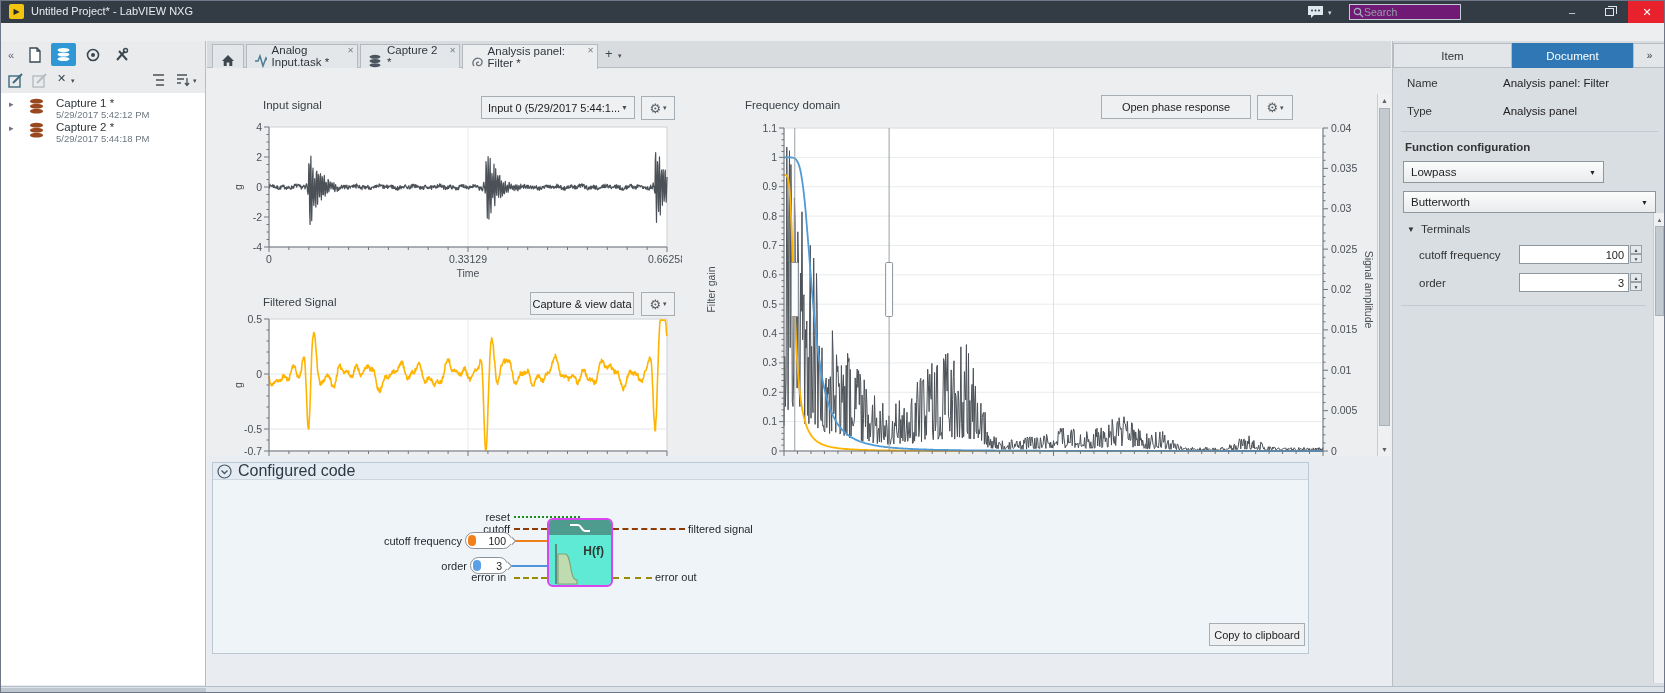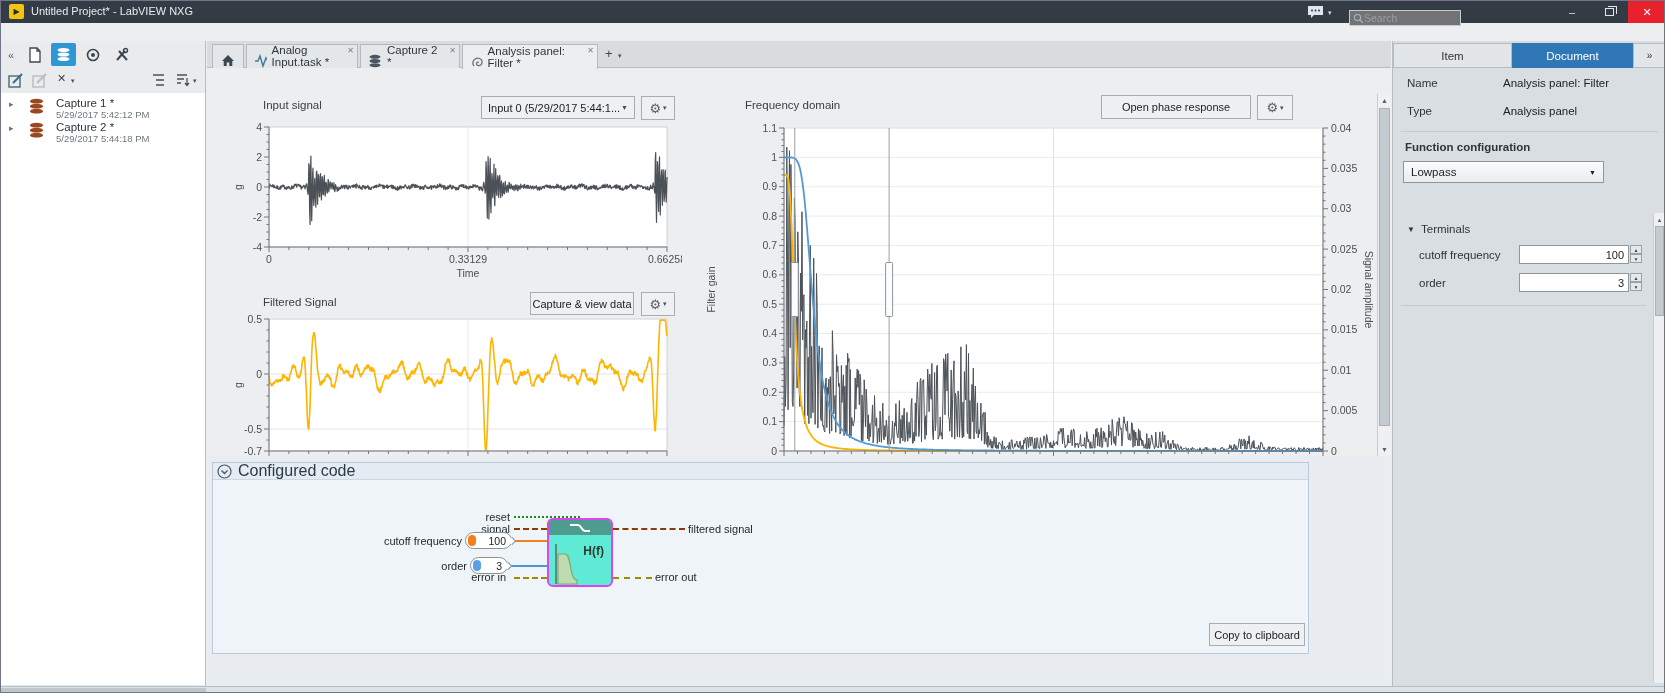--- a/index.html
+++ b/index.html
@@ -10,21 +10,21 @@
   .abs{position:absolute}
   
   .titlebar{left:0;top:0;width:1665px;height:22px;background:#333c45;color:#e7edf2}
   .titlebar .title{position:absolute;left:30px;top:4px;font-size:11px}
   .lvicon{position:absolute;left:8px;top:3px;width:15px;height:15px;background:#f2c410;border-radius:2px;
           display:flex;align-items:center;justify-content:center;color:#23292e;font-size:8px}
   .winbtn{position:absolute;top:0;height:22px;display:flex;align-items:center;justify-content:center;color:#dfe5ea;font-size:11px}
   .close{background:#e8212d;color:#fff}
   .restore-glyph{width:9px;height:8px;border:1px solid #dfe5ea;position:relative}
   .restore-glyph:before{content:"";position:absolute;left:2px;top:-3px;width:8px;height:7px;border:1px solid #dfe5ea;border-left:none;border-bottom:none}
-  .searchbox{position:absolute;left:1348px;top:9px;width:112px;height:16px;background:#737373;border:1px solid #c3ccd3;display:flex;align-items:center;padding:4px 3px}
+  .searchbox{position:absolute;left:1348px;top:3px;width:112px;height:16px;background:#701a75;border:1px solid #c3ccd3;display:flex;align-items:center;padding:4px 3px}
   .searchbox input{background:transparent;border:none;outline:none;color:#cfd7dd;font-size:10.5px;width:88px;font-family:"Liberation Sans",sans-serif}
   .searchbox input::placeholder{color:#95a0a9}
   
   .menubar{left:0;top:22px;width:1665px;height:18px;background:#f0f1f2;border-bottom:1px solid #d4d8db;display:flex;align-items:center}
   .menuitem{padding:0 9px;font-size:11.5px;color:#222}
   .userarea{position:absolute;right:8px;top:2px;display:flex;align-items:center;gap:5px;font-size:11px;color:#222}
   .helpcirc{width:13px;height:13px;border-radius:50%;background:#68727b;color:#fff;font-size:9px;display:flex;align-items:center;justify-content:center}
   
   .leftpanel{left:0;top:40px;width:205px;height:645px;background:#e9ebed;border-right:1px solid #b7bdc2}
   .ltoolbar{position:absolute;left:0;top:0;width:204px;height:27px;display:flex;align-items:center;gap:4px;padding-left:3px}
@@ -565,20 +565,24 @@
     <div class="frow-label" style="left:14px;top:36px">Name</div>
     <div class="frow-value" style="left:110px;top:36px">Analysis panel: Filter</div>
     <div class="frow-label" style="left:14px;top:64px">Type</div>
     <div class="frow-value" style="left:110px;top:64px">Analysis panel</div>
     <div class="rsep" style="left:8px;top:90px;width:257px"></div>
     <div class="frow-label" style="left:12px;top:100px;font-weight:bold">Function configuration</div>
     <div class="rdd" style="left:10px;top:120px;width:201px">
       <span>Lowpass</span>
       <span class="caret" style="color:#222">▼</span>
     </div>
+    <div class="rdd" style="left:10px;top:150px;width:253px">
+      <span>Butterworth</span>
+      <span class="caret" style="color:#222">▼</span>
+    </div>
     <div class="frow-label" style="left:14px;top:184px;font-size:8px;color:#333">▼</div>
     <div class="frow-label" style="left:28px;top:182px">Terminals</div>
     <div class="frow-label" style="left:26px;top:208px">cutoff frequency</div>
     <input class="rinput" style="left: 126px; top: 204px; width: 110px;" value="100">
     <div class="spinner" style="left:237px;top:204px">
       <div style="top:0">▲</div>
       <div style="top:9px">▼</div>
     </div>
     <div class="frow-label" style="left:26px;top:236px">order</div>
     <input class="rinput" style="left: 126px; top: 232px; width: 110px;" value="3">
@@ -598,21 +602,21 @@
       <div class="codehdr">
         <svg width="15" height="15">
           <circle cx="7.5" cy="7.5" r="6.5" fill="none" stroke="#4a5a68" stroke-width="1.2"></circle>
           <polyline points="4.5,6.5 7.5,9.5 10.5,6.5" fill="none" stroke="#4a5a68" stroke-width="1.4"></polyline>
         </svg>
         <span>Configured code</span>
       </div>
     </div>
 
     <div class="dlabel" style="left:153px;top:55px;width:150px">reset</div>
-    <div class="dlabel" style="left:153px;top:67px;width:150px">signal</div>
+    <div class="dlabel" style="left:153px;top:67px;width:150px">cutoff</div>
     <div class="dlabel" style="left:105px;top:79px;width:150px">cutoff frequency</div>
     <div class="dlabel" style="left:110px;top:104px;width:150px">order</div>
     <div class="dlabel" style="left:149px;top:115px;width:150px">error in</div>
     <div class="dlabel lft" style="left:481px;top:67px;width:120px">filtered signal</div>
     <div class="dlabel lft" style="left:448px;top:115px;width:100px">error out</div>
 
     <div class="wire" style="left:307px;top:60px;width:66px;border-top:2px dotted #1f8c1f"></div>
     <div class="wire" style="left:371px;top:60px;width:0;height:5px;border-left:2px dotted #1f8c1f"></div>
     <div class="wire" style="left:307px;top:72px;width:33px;border-top:2px dashed #8f3a00"></div>
     <div class="wire" style="left:406px;top:72px;width:72px;border-top:2px dashed #8f3a00"></div>

